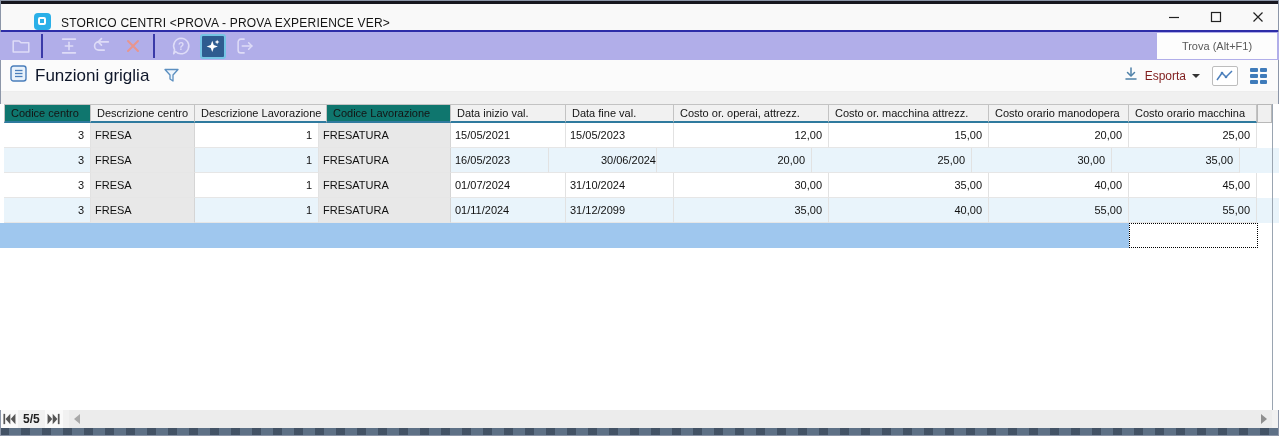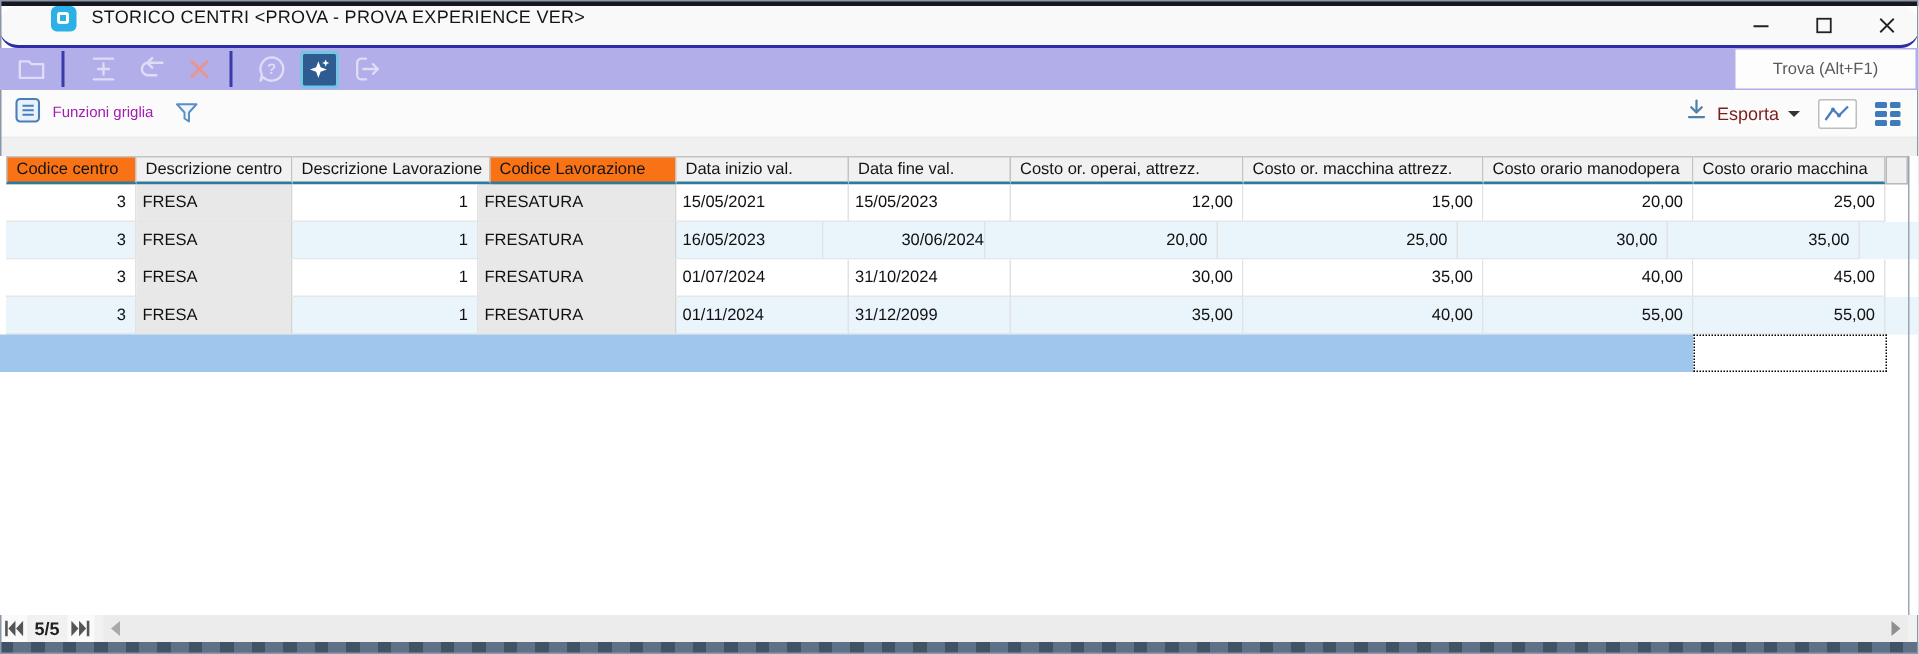--- a/index.html
+++ b/index.html
@@ -7,21 +7,21 @@
   body { font-family:"Liberation Sans", sans-serif; background:#fff; position:relative; }
   .window { width:1279px; height:436px; position:relative; outline:1px solid #8c96a8; outline-offset:-1px; }
 
   
   .top-strip { height:4px; background:#17171f; }
   .bottom-strip { height:8px; background:#5e7186;
     background-image:repeating-linear-gradient(90deg, rgba(15,25,40,.35) 0 9px, transparent 9px 21px); }
 
   
   .titlebar { height:28px; background:#f9f9f9; border-bottom:2px solid #2d2da8;
-    display:flex; align-items:flex-start;border-radius:12px; }
+    display:flex; align-items:flex-end; }
   .appicon { width:17px; height:17px; margin-left:34px; border-radius:4px; background:#2bb0e8;
     position:relative; flex:0 0 auto; }
   .appicon .inner { position:absolute; left:4px; top:4px; width:8px; height:8px;
     border:2px solid #fff; border-radius:2px; }
   .title { margin-left:10px; font-size:12px; color:#141414; letter-spacing:.2px; }
   .wcontrols { margin-left:auto; display:flex; height:100%; }
   .wbtn { width:42px; height:100%; display:flex; align-items:center; justify-content:center; cursor:default; }
   .wbtn svg { display:block; }
 
   
@@ -30,21 +30,21 @@
     border-radius:3px; }
   .tbtn.first { margin-left:8px; }
   .tbtn.active { background:#2e5c90; border:2px solid #74c4e4; width:26px; height:25px; }
   .tsep { width:2px; height:24px; background:#3a3aa8; margin:0 7px; }
   .trova { position:absolute; right:2px; top:1px; bottom:1px; width:120px; background:#fdfdfd;
     color:#5a5a5a; font-size:11px; display:flex; align-items:center; justify-content:center; }
 
   
   .toolbar2 { height:32px; background:#fbfbfb; display:flex; align-items:center; border-bottom:1px solid #ededed; }
   .fg-group { display:flex; align-items:center; margin-left:10px; gap:8px; cursor:default; }
-  .fg-label { font-size:10px; color:#a21caf; }
+  .fg-label { font-size:17px; color:#0f172a; }
   .funnel { margin-left:14px; display:flex; align-items:center; }
   .t2-right { margin-left:auto; display:flex; align-items:center; gap:12px; margin-right:12px; }
   .export-group { display:flex; align-items:center; gap:6px; cursor:default; }
   .export-label { font-size:12px; color:#7f1d1d; }
   .caret { width:0; height:0; border-left:4px solid transparent; border-right:4px solid transparent;
     border-top:4px solid #333; margin-top:1px; }
   .chart-btn { width:26px; height:20px; background:#fff; border:1px solid #bdbdbd; border-radius:2px;
     display:flex; align-items:center; justify-content:center; }
   .gridview-btn { width:17px; height:16px; display:grid; grid-template-columns:1fr 1fr;
     grid-template-rows:1fr 1fr 1fr; gap:2px; }
@@ -53,21 +53,21 @@
   .grid-gap { height:12px; background:#f0f0f0; }
 
   
   .grid-area { position:relative; height:306px; background:#fff; }
   .content-right-line { position:absolute; left:1272px; top:0; bottom:0; width:1px; background:#9aa5b1; }
   .ghead { display:flex; margin-left:4px; height:19px; }
   .hcell { height:19px; background:#f1f1f1; border:1px solid #c3c3c3; border-left:none;
     border-bottom:2px solid #2f7a9e; font-size:11px; color:#141414; padding:2px 0 0 6px;
     white-space:nowrap; overflow:hidden; }
   .hcell:first-child { border-left:1px solid #c3c3c3; }
-  .hcell.key { background:#f97316; }
+  .hcell.key { background:#0f766e; }
   .hspacer { position:absolute; left:1257px; top:0; width:15px; height:19px; background:#f0f0f0;
     border:1px solid #b8b8b8; }
   .grows { margin-left:4px; }
   .grow { display:flex; height:25px; background:#fff; }
   .grow.alt { background:#e9f4fb; }
   .gcell { height:25px; font-size:11px; color:#111; padding:6px 0 0 4px; white-space:nowrap; overflow:hidden;
     border-right:1px solid #e2e2e2; border-bottom:1px solid #e6e6e6; background:inherit; }
   .gcell.r { text-align:right; padding-right:6px; padding-left:0; }
   .gcell.ro { background:#e8e8e8; border-right:1px solid #d5d5d5; }
   .sel-row { display:flex; height:25px; }

